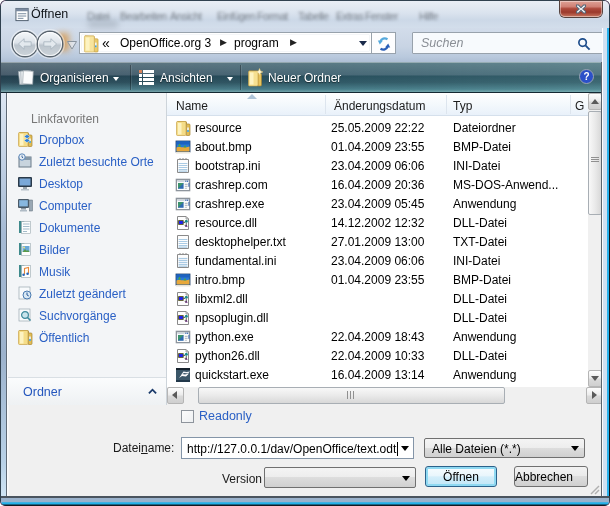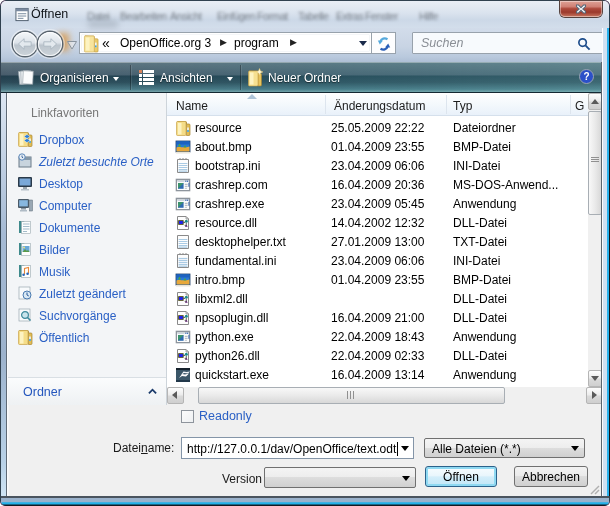--- a/index.html
+++ b/index.html
@@ -51,21 +51,21 @@
 
 #lglass { position:absolute; left:1px; top:93px; width:5.5px; height:403px;
   background:linear-gradient(#dce6f2, #a5bad4 35%, #9cb2cc 65%, #b9d2e8 92%, #cfe4f4); border-right:1.2px solid #5f6a76; }
 #rglass { position:absolute; left:602px; top:28px; width:8px; height:468px;
   background:linear-gradient(90deg, #fdfdfe 0 18%, #cfe0f2 18% 60%, #28b2ee 60% 82%, #10161e 82% 100%); }
 #rdark { position:absolute; left:600.5px; top:62px; width:1.5px; height:435px; background:#58636e; }
 #bglass { position:absolute; left:1px; top:496px; width:608px; height:10px;
   background:linear-gradient(#4a545e 0 16%, #9ab2cc 25% 62%, #22b0e8 66% 82%, #141a22 88% 100%); border-radius:0 0 5px 5px; }
 
 #sidebar { position:absolute; left:8px; top:93px; width:158px; height:312px; background:#f3f5f7; }
-#lfav { position:absolute; left:23px; top:13px; color:#777; font-size:12px; }
+#lfav { position:absolute; left:23px; top:19px; color:#777; font-size:12px; }
 .sitem { position:absolute; left:6px; width:154px; height:20px; }
 .sitem svg { position:absolute; left:3px; top:1px; }
 .sitem .t { position:absolute; left:25px; top:3px; font-size:12px; color:#2a60c5; white-space:nowrap; }
 #ordbar { position:absolute; left:8px; top:377px; width:158px; height:28px;
   background:linear-gradient(#fbfcfd,#eef1f3); border-top:1px solid #d9dfe4; }
 #ordbar .t { position:absolute; left:15px; top:7px; font-size:12.5px; color:#2456bd; }
 #ordbar .ch { position:absolute; left:140px; top:9px; width:9px; height:9px; }
 
 #list { position:absolute; left:166px; top:93px; width:436px; height:312px; background:#fff; border-left:1px solid #cdd4da; }
 #lhead { position:absolute; left:0; top:0; width:436px; height:23px;
@@ -96,21 +96,21 @@
 .cdrop { position:absolute; width:0; height:0; border-left:4px solid transparent; border-right:4px solid transparent; border-top:5px solid #000; }
 #fname-text { position:absolute; left:5px; top:4px; font-size:12px; color:#000; white-space:nowrap; }
 #openbtn { position:absolute; left:425px; top:466px; width:72px; height:21px;
   border:1px solid #2c628b; border-radius:3px;
   background:linear-gradient(#f8fcfe,#e9f6fc 46%,#d4eefa 52%,#bfe6f7);
   box-shadow:inset 0 0 0 2px #8fd9f2; }
 #openbtn .t { position:absolute; width:100%; text-align:center; top:3px; font-size:12px; color:#000; }
 #cancelbtn { position:absolute; left:514px; top:466px; width:74px; height:21px;
   border:1px solid #707070; border-radius:3px;
   background:linear-gradient(#f2f2f2,#ebebeb 45%,#dddddd 50%,#cfcfcf); }
-#cancelbtn .t { position:absolute; width:100%; text-align:center; top:3px; font-size:12px; color:#000; }
+#cancelbtn .t { position:absolute; width:100%; top:3px; font-size:12px; color:#000; }
 #grip { position:absolute; left:588px; top:483px; width:12px; height:12px; }
 </style>
 </head>
 <body>
 <div id="win">
   <div id="titlebar">
     <div id="blurmenu">
       <span style="left:86px">Datei</span>
         <span style="left:119px">Bearbeiten</span>
       <span style="left:169px">Ansicht</span>
@@ -220,21 +220,21 @@
         <svg width="16" height="16" viewBox="0 0 16 16">
           <path d="M2.5 1.5 h8 a1 1 0 0 1 1 1 v1.5 h2.5 a1 1 0 0 1 1 1 v9.5 a1 1 0 0 1 -1 1 h-2.5 V2.5 z" fill="#e2bd55" stroke="#a8842f" stroke-width=".7"></path>
           <rect x="1.5" y="1.5" width="9.5" height="14" rx="1" fill="#f5dd88" stroke="#c8a34a" stroke-width=".7"></rect>
           <path d="M3 3 h3.5 v11.5 h-3.5 z" fill="#fdf3c2"></path>
           <rect x="12.2" y="7.5" width="1.6" height="4.5" fill="#f0f6fa"></rect>
           <rect x="12.2" y="10" width="1.6" height="2" fill="#3aa0d8"></rect>
           <path d="M7 5.5 l3-2 3 2 -3 2 z M7 9.5 l3-2 3 2 -3 2 z" fill="#2c7fd8" stroke="#fff" stroke-width=".4"></path>
         </svg>
         <div class="t">Dropbox</div>
       </div>
-      <div class="sitem" style="top: 59px; font-style: italic;">
+      <div class="sitem" style="top: 59px;">
         <svg width="16" height="16" viewBox="0 0 16 16">
           <rect x="2" y="4" width="12" height="10" fill="#c8d4de" stroke="#6a7a88"></rect>
           <rect x="2" y="4" width="12" height="3" fill="#8498a8"></rect>
           <circle cx="5" cy="4" r="3.2" fill="#e8eef4" stroke="#5a87b8" stroke-width="1"></circle>
           <path d="M5 2.5 v1.7 l1.2 .8" stroke="#2a5a9a" stroke-width=".9" fill="none"></path>
         </svg>
         <div class="t">Zuletzt besuchte Orte</div>
       </div>
       <div class="sitem" style="top: 81px;">
         <svg width="16" height="16" viewBox="0 0 16 16">
@@ -412,21 +412,21 @@
         <div class="row" style="top: 121px;">
           <svg class="ic" viewBox="0 0 16 16">
             <path d="M2.5 1.5 h8.5 l2.5 2.5 v10.5 h-11 z" fill="#fdfdfd" stroke="#8a8a8a" stroke-width="1"></path>
             <path d="M11 1.5 v2.5 h2.5 z" fill="#e8e8e8" stroke="#8a8a8a" stroke-width=".7"></path>
             <rect x="3.6" y="5.6" width="4.6" height="3.8" fill="#2222ee" stroke="#55550a" stroke-width=".8"></rect>
             <circle cx="11.3" cy="6.3" r="1.5" fill="#1a8a8a"></circle>
             <path d="M9.9 11.8 l1.4-2.3 1.4 2.3 z" fill="#5a1a6a"></path>
             <path d="M8.4 7.5 h1.6 M11.3 7.8 v1.6 a1 1 0 0 1 -1 1 h-.6" stroke="#3a3a3a" stroke-width=".8" fill="none"></path>
           </svg>
           <div class="n">resource.dll</div>
-          <div class="d">14.04.2002 12:32</div>
+          <div class="d">14.12.2002 12:32</div>
           <div class="ty">DLL-Datei</div>
         </div>
         <div class="row" style="top: 140px;">
           <svg class="ic" viewBox="0 0 16 16">
             <path d="M2.5 1.5 h11 v13 h-11 z" fill="#fdfdfd" stroke="#8a8a8a" stroke-width="1"></path>
             <g stroke="#aacbe4" stroke-width="1.2">
               <line x1="3.6" y1="5.5" x2="12.4" y2="5.5"></line>
               <line x1="3.6" y1="7.5" x2="12.4" y2="7.5"></line>
               <line x1="3.6" y1="9.5" x2="12.4" y2="9.5"></line>
               <line x1="3.6" y1="11.5" x2="12.4" y2="11.5"></line>
@@ -480,21 +480,20 @@
         <div class="row" style="top: 216px;">
           <svg class="ic" viewBox="0 0 16 16">
             <path d="M2.5 1.5 h8.5 l2.5 2.5 v10.5 h-11 z" fill="#fdfdfd" stroke="#8a8a8a" stroke-width="1"></path>
             <path d="M11 1.5 v2.5 h2.5 z" fill="#e8e8e8" stroke="#8a8a8a" stroke-width=".7"></path>
             <rect x="3.6" y="5.6" width="4.6" height="3.8" fill="#2222ee" stroke="#55550a" stroke-width=".8"></rect>
             <circle cx="11.3" cy="6.3" r="1.5" fill="#1a8a8a"></circle>
             <path d="M9.9 11.8 l1.4-2.3 1.4 2.3 z" fill="#5a1a6a"></path>
             <path d="M8.4 7.5 h1.6 M11.3 7.8 v1.6 a1 1 0 0 1 -1 1 h-.6" stroke="#3a3a3a" stroke-width=".8" fill="none"></path>
           </svg>
           <div class="n">npsoplugin.dll</div>
-          <div class="d">16.04.2009 21:00</div>
           <div class="ty">DLL-Datei</div>
         </div>
         <div class="row" style="top: 235px;">
           <svg class="ic" viewBox="0 0 16 16">
             <rect x="0.7" y="1.7" width="14.6" height="12.6" fill="#8e959d"></rect>
             <rect x="2" y="3.4" width="12" height="9.6" fill="#fdfdfd"></rect>
             <rect x="2.4" y="3.6" width="7.2" height="1.5" fill="#cdd6de"></rect>
             <rect x="10.2" y="3.6" width="1.3" height="1.3" fill="#3a68b0"></rect>
             <rect x="12" y="3.6" width="1.3" height="1.3" fill="#3a68b0"></rect>
             <rect x="13.4" y="5.8" width="1" height="4" fill="#3a68b0"></rect>
@@ -511,21 +510,21 @@
         <div class="row" style="top: 254px;">
           <svg class="ic" viewBox="0 0 16 16">
             <path d="M2.5 1.5 h8.5 l2.5 2.5 v10.5 h-11 z" fill="#fdfdfd" stroke="#8a8a8a" stroke-width="1"></path>
             <path d="M11 1.5 v2.5 h2.5 z" fill="#e8e8e8" stroke="#8a8a8a" stroke-width=".7"></path>
             <rect x="3.6" y="5.6" width="4.6" height="3.8" fill="#2222ee" stroke="#55550a" stroke-width=".8"></rect>
             <circle cx="11.3" cy="6.3" r="1.5" fill="#1a8a8a"></circle>
             <path d="M9.9 11.8 l1.4-2.3 1.4 2.3 z" fill="#5a1a6a"></path>
             <path d="M8.4 7.5 h1.6 M11.3 7.8 v1.6 a1 1 0 0 1 -1 1 h-.6" stroke="#3a3a3a" stroke-width=".8" fill="none"></path>
           </svg>
           <div class="n">python26.dll</div>
-          <div class="d">22.04.2009 02:33</div>
+          <div class="d">22.04.2009 10:33</div>
           <div class="ty">DLL-Datei</div>
         </div>
         <div class="row" style="top: 273px;">
           <svg class="ic" viewBox="0 0 16 16">
             <rect x="1" y="1" width="14" height="14" fill="#3a5668"></rect>
             <rect x="1" y="1" width="14" height="2" fill="#16222c"></rect>
             <rect x="1" y="13" width="14" height="2" fill="#22384a"></rect>
             <path d="M4 11 l3-2 4 .5 3-3 -4 1 -3-.5 z" fill="#fff"></path>
             <path d="M6 8 l3-2 4 .5 2-2 -3.5.5 -3-.5 z" fill="#f0f4f8"></path>
           </svg>

